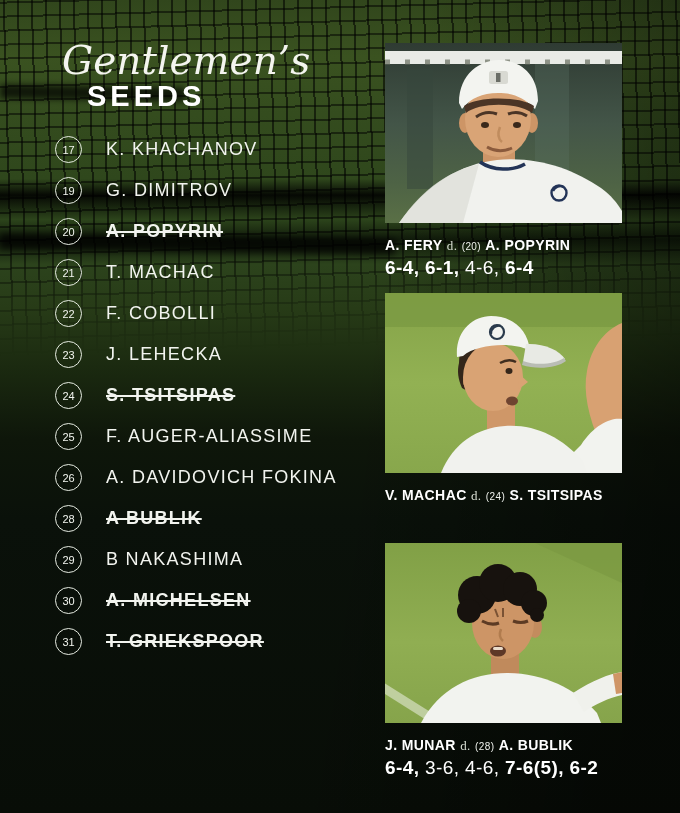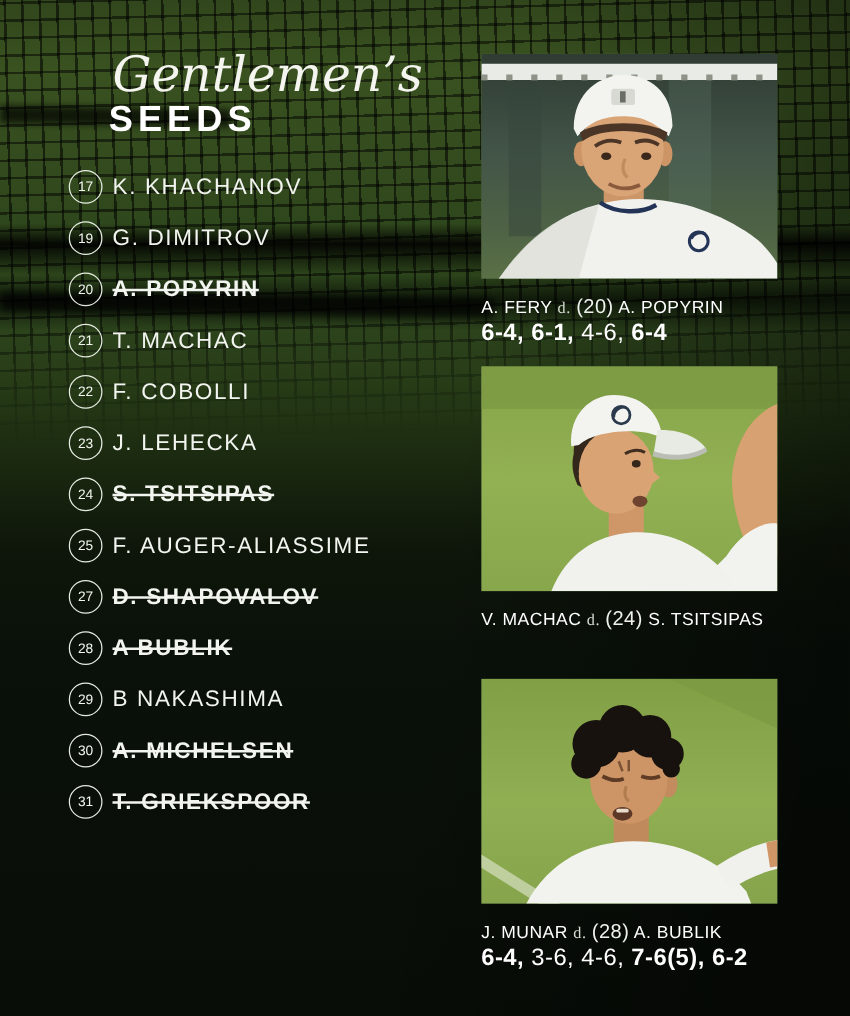--- a/index.html
+++ b/index.html
@@ -23,44 +23,44 @@
     transform:rotate(-1.6deg);
     -webkit-mask-image:linear-gradient(180deg,#000 0,#000 250px,transparent 360px);
     mask-image:linear-gradient(180deg,#000 0,#000 250px,transparent 360px);
     pointer-events:none;
   }
   .bg-band-a{position:absolute;left:0;top:86px;width:185px;height:14px;background:rgba(0,0,0,0.7);filter:blur(3px);transform:rotate(1deg);}
   .bg-band-b{position:absolute;left:0;top:236px;width:395px;height:16px;background:rgba(0,0,0,0.72);filter:blur(3px);transform:rotate(0.8deg);}
 
   
   .title{position:absolute;left:62px;top:40px;color:#f4f5ef;}
-  .title-script{font-family:"DejaVu Serif", serif;font-style:italic;font-size:39px;line-height:42px;padding-left:28px;}
+  .title-script{font-family:"DejaVu Serif", serif;font-style:italic;font-size:39px;line-height:42px;}
   .title-main{font-weight:700;font-size:29px;line-height:30px;letter-spacing:4px;margin:-1px 0 0 25px;color:#fff;}
 
   
   .seed-list{position:absolute;left:55px;top:129px;margin:0;padding:0;list-style:none;}
   .seed-row{height:41px;display:flex;align-items:center;}
   .seed-badge{
     width:27px;height:27px;border-radius:50%;border:1.6px solid rgba(240,246,236,0.95);
     display:flex;align-items:center;justify-content:center;flex:0 0 auto;box-sizing:border-box;
   }
   .seed-num{font-size:11px;color:#f2f5ef;letter-spacing:0;}
-  .seed-name{margin-left:8px;font-size:18px;letter-spacing:1.3px;color:#f2f4ef;white-space:nowrap;}
+  .seed-name{margin-left:24px;font-size:18px;letter-spacing:1.3px;color:#f2f4ef;white-space:nowrap;}
   .seed-name.out{font-weight:700;text-decoration:line-through;text-decoration-thickness:2.4px;}
 
   
   .matches{position:absolute;left:385px;top:43px;width:237px;}
   .match-card{position:absolute;left:0;width:237px;margin:0;}
   .photo{width:237px;height:180px;overflow:hidden;background:#49603a;}
   .photo svg{display:block;}
   figcaption{margin-top:14px;color:#fff;}
   .cap-line1{font-size:14px;line-height:17px;letter-spacing:0.4px;white-space:nowrap;}
-  .winner,.loser{font-weight:400;text-align:right;}
+  .winner,.loser{font-weight:700;text-align:right;}
   .defeats{font-family:"Liberation Serif", serif;font-size:13px;color:#d8ded3;}
-  .seed-ref{font-weight:400;font-size:16px;color:#eef1ec;}
+  .seed-ref{font-weight:400;font-size:10px;color:#eef1ec;}
   .cap-line2{font-size:19px;line-height:24px;margin-top:1px;letter-spacing:0.4px;white-space:nowrap;}
   .sc-b{font-weight:700;}
   .sc-r{font-weight:400;text-align:right;}
 </style>
 </head>
 <body>
 
 <div class="canvas">
   <div class="bg-net"></div>
   <div class="bg-band-a"></div>
@@ -122,27 +122,27 @@
     <span class="seed-name out">S. TSITSIPAS</span>
   </li>
 
   <li class="seed-row">
     <span class="seed-badge">
       <span class="seed-num">25</span>
     </span>
     <span class="seed-name">F. AUGER-ALIASSIME</span>
   </li>
 
-
-  <li class="seed-row">
-    <span class="seed-badge">
-      <span class="seed-num">27</span>
-    </span>
-    <span class="seed-name out">D. SHAPOVALOV</span>
-  </li>
+  <li class="seed-row">
+    <span class="seed-badge">
+      <span class="seed-num">26</span>
+    </span>
+    <span class="seed-name">A. DAVIDOVICH FOKINA</span>
+  </li>
+
 
   <li class="seed-row">
     <span class="seed-badge">
       <span class="seed-num">28</span>
     </span>
     <span class="seed-name out">A BUBLIK</span>
   </li>
 
   <li class="seed-row">
     <span class="seed-badge">

